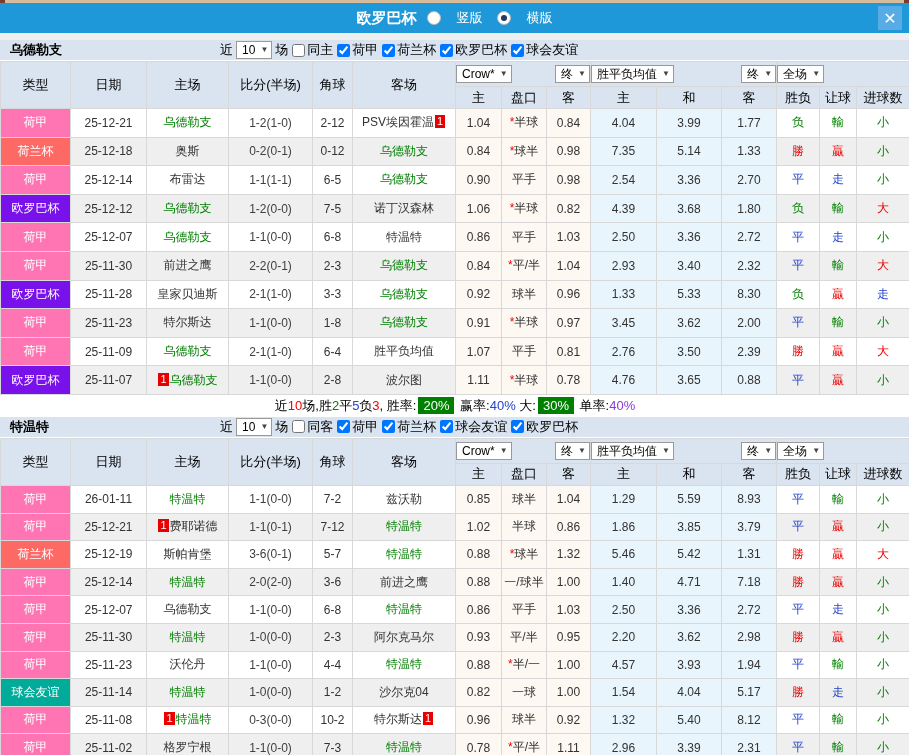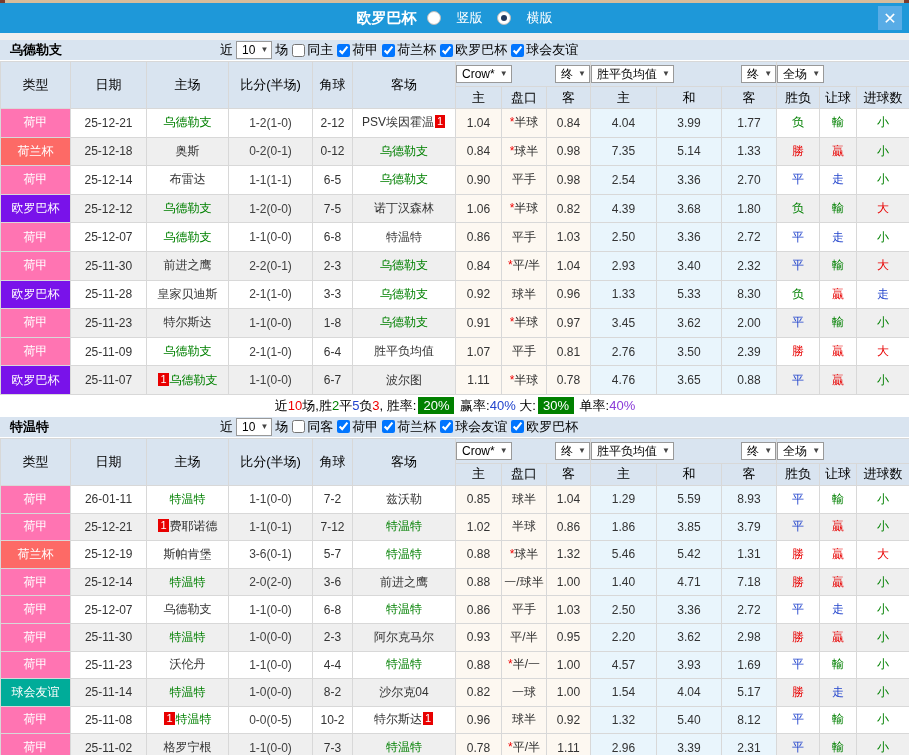--- a/index.html
+++ b/index.html
@@ -313,21 +313,21 @@
             <td class="avg-bg">2.39</td>
             <td class="res-r">勝</td>
             <td class="res-r">贏</td>
             <td class="res-r">大</td>
           </tr>
           <tr>
             <td class="league" style="background-color: rgb(121, 18, 234);">欧罗巴杯</td>
             <td>25-11-07</td>
             <td><span class="mini-badge">1</span><span class="tm-green">乌德勒支</span></td>
             <td class="score">1-1(0-0)</td>
-            <td>6-7</td>
+            <td>2-8</td>
             <td><span>波尔图</span></td>
             <td class="odds-bg">1.11</td>
             <td class="odds-bg"><span class="star">*</span>半球</td>
             <td class="odds-bg">0.78</td>
             <td class="avg-bg">4.76</td>
             <td class="avg-bg">3.65</td>
             <td class="avg-bg">0.88</td>
             <td class="res-b">平</td>
             <td class="res-r">贏</td>
             <td class="res-g">小</td>
@@ -533,47 +533,47 @@
             <td>25-11-23</td>
             <td><span>沃伦丹</span></td>
             <td class="score">1-1(0-0)</td>
             <td>4-4</td>
             <td><span class="tm-green">特温特</span></td>
             <td class="odds-bg">0.88</td>
             <td class="odds-bg"><span class="star">*</span>半/一</td>
             <td class="odds-bg">1.00</td>
             <td class="avg-bg">4.57</td>
             <td class="avg-bg">3.93</td>
-            <td class="avg-bg">1.69</td>
+            <td class="avg-bg">1.94</td>
             <td class="res-b">平</td>
             <td class="res-g">輸</td>
             <td class="res-g">小</td>
           </tr>
           <tr>
             <td class="league" style="background-color: rgb(0, 172, 153);">球会友谊</td>
             <td>25-11-14</td>
             <td><span class="tm-green">特温特</span></td>
             <td class="score">1-0(0-0)</td>
-            <td>8-2</td>
+            <td>1-2</td>
             <td><span>沙尔克04</span></td>
             <td class="odds-bg">0.82</td>
             <td class="odds-bg">一球</td>
             <td class="odds-bg">1.00</td>
             <td class="avg-bg">1.54</td>
             <td class="avg-bg">4.04</td>
             <td class="avg-bg">5.17</td>
             <td class="res-r">勝</td>
             <td class="res-b">走</td>
             <td class="res-g">小</td>
           </tr>
           <tr>
             <td class="league" style="background-color: rgb(255, 116, 178);">荷甲</td>
             <td>25-11-08</td>
             <td><span class="mini-badge">1</span><span class="tm-green">特温特</span></td>
-            <td class="score">0-0(0-5)</td>
+            <td class="score">0-3(0-0)</td>
             <td>10-2</td>
             <td><span>特尔斯达</span><span class="mini-badge">1</span></td>
             <td class="odds-bg">0.96</td>
             <td class="odds-bg">球半</td>
             <td class="odds-bg">0.92</td>
             <td class="avg-bg">1.32</td>
             <td class="avg-bg">5.40</td>
             <td class="avg-bg">8.12</td>
             <td class="res-b">平</td>
             <td class="res-g">輸</td>

